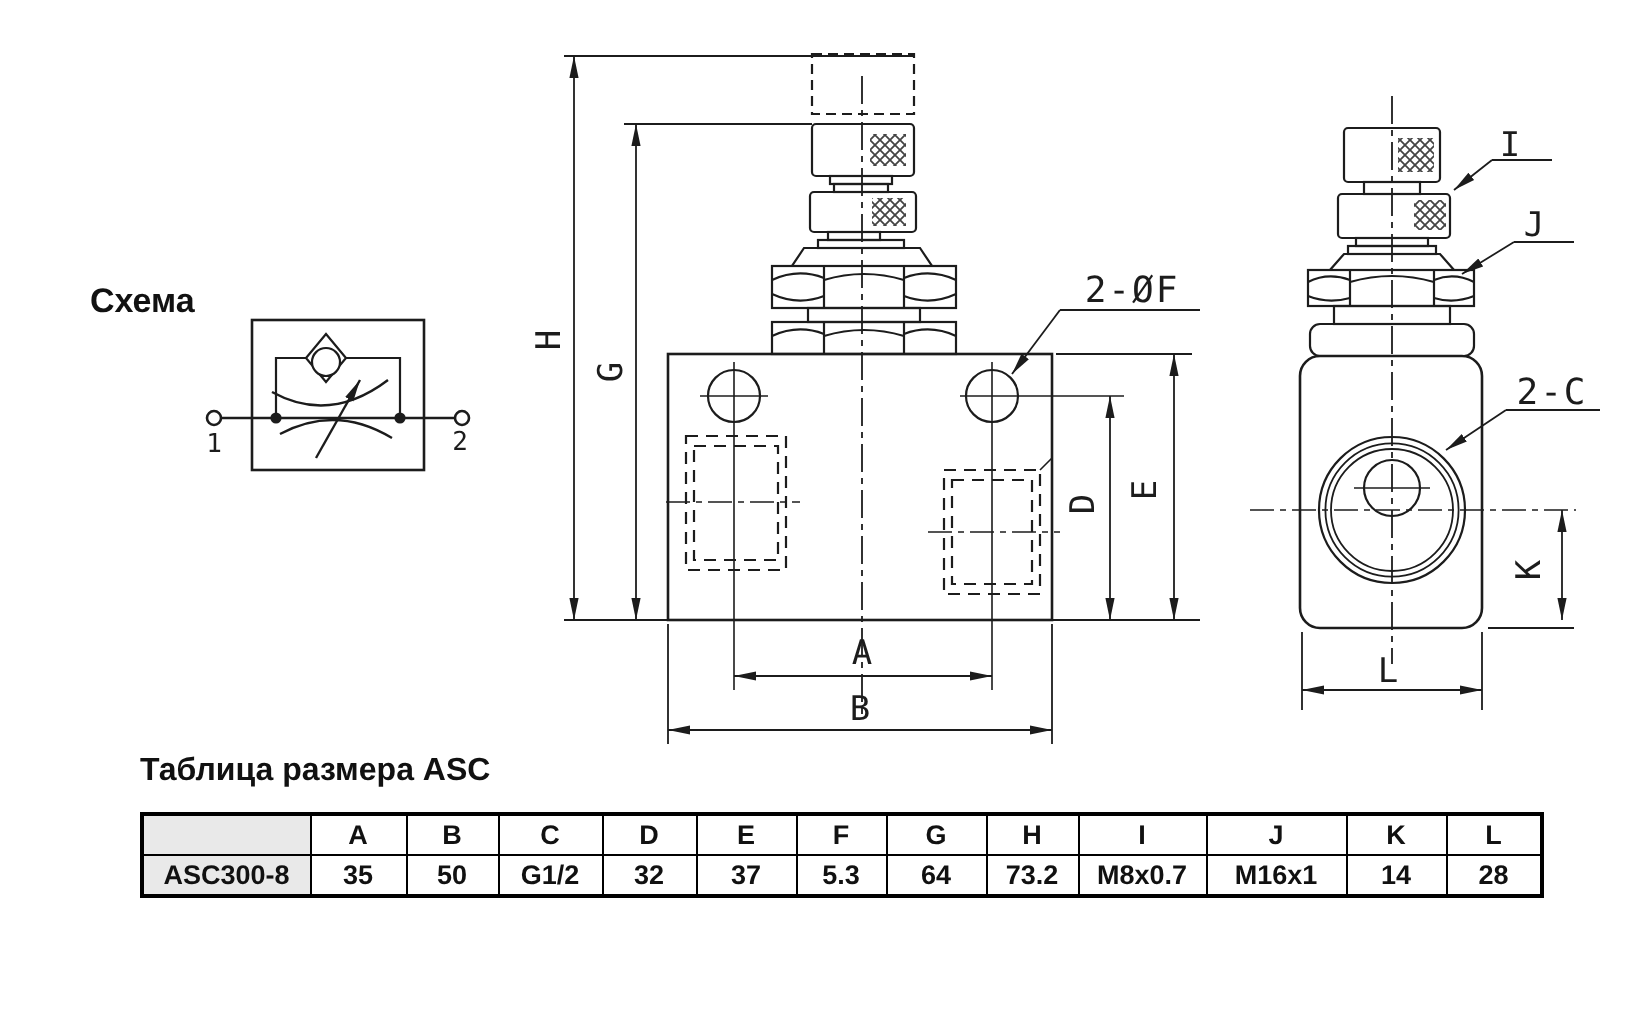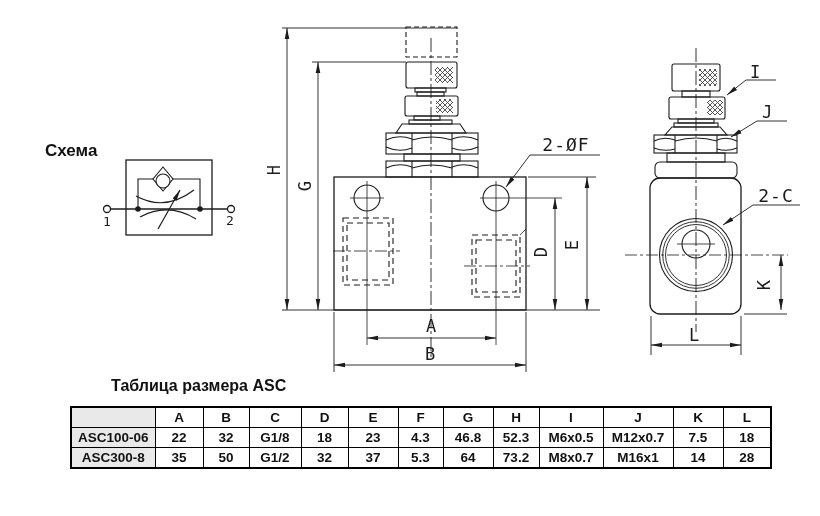--- a/index.html
+++ b/index.html
@@ -1,21 +1,21 @@
 <!DOCTYPE html>
 <html><head>
 <meta charset="utf-8">
 <style>
   html,body{margin:0;padding:0;background:#fff;}
   .stage{position:relative;width:820px;height:516px;background:#ffffff;overflow:hidden;
          font-family:"Liberation Sans",sans-serif;}
   .drawing-svg{position:absolute;left:0;top:0;}
   .cad-text{font-family:"DejaVu Sans Mono",monospace;fill:#1c1c1c;}
   .scheme-title{font-family:"Liberation Sans",sans-serif;font-weight:bold;font-size:17px;fill:#111;}
-  .table-title{position:absolute;left:70px;top:377px;font-size:16px;font-weight:bold;color:#111;margin-left:41px;}
+  .table-title{position:absolute;left:70px;top:377px;font-size:16px;font-weight:bold;color:#111;}
   table.sizes{position:absolute;left:70px;top:406px;border-collapse:collapse;table-layout:fixed;
               width:700px;border:2px solid #000;font-size:13.5px;font-weight:bold;color:#111;}
   table.sizes th,table.sizes td{border:1px solid #000;text-align:center;padding:0;height:19px;
               background:#fff;overflow:hidden;white-space:nowrap;}
   table.sizes .first{background:#e9e9e9;}
 </style>
 </head>
 <body>
 
 <div class="stage">
@@ -195,35 +195,20 @@
           <th>G</th>
           <th>H</th>
           <th>I</th>
           <th>J</th>
           <th>K</th>
           <th>L</th>
         </tr>
       </thead>
       <tbody>
         <tr>
-          <td class="first">ASC100-06</td>
-          <td>22</td>
-          <td>32</td>
-          <td>G1/8</td>
-          <td>18</td>
-          <td>23</td>
-          <td>4.3</td>
-          <td>46.8</td>
-          <td>52.3</td>
-          <td>M6x0.5</td>
-          <td>M12x0.7</td>
-          <td>7.5</td>
-          <td>18</td>
-        </tr>
-        <tr>
           <td class="first">ASC300-8</td>
           <td>35</td>
           <td>50</td>
           <td>G1/2</td>
           <td>32</td>
           <td>37</td>
           <td>5.3</td>
           <td>64</td>
           <td>73.2</td>
           <td>M8x0.7</td>

